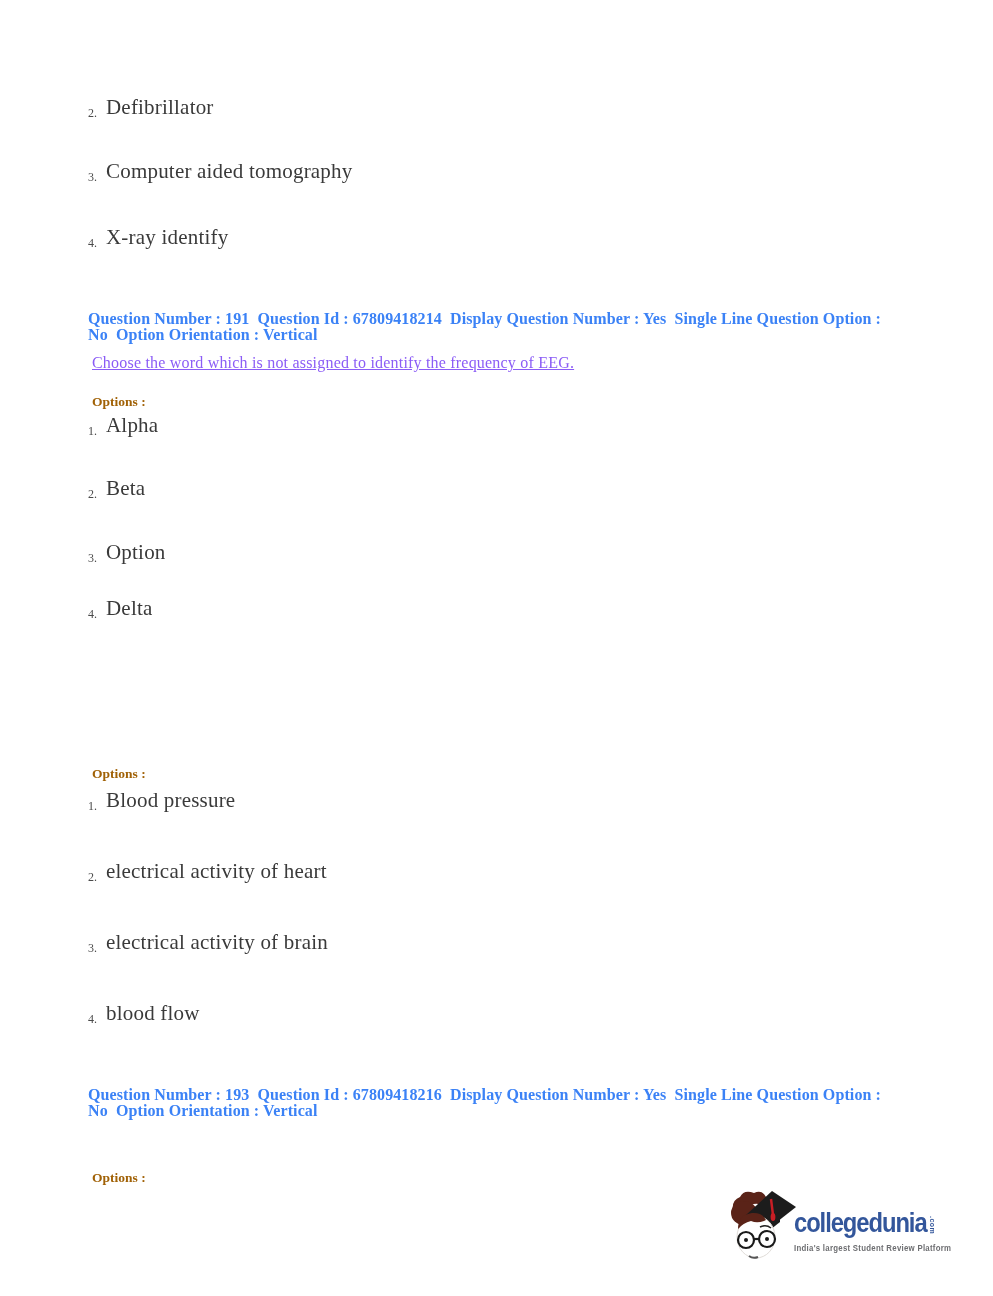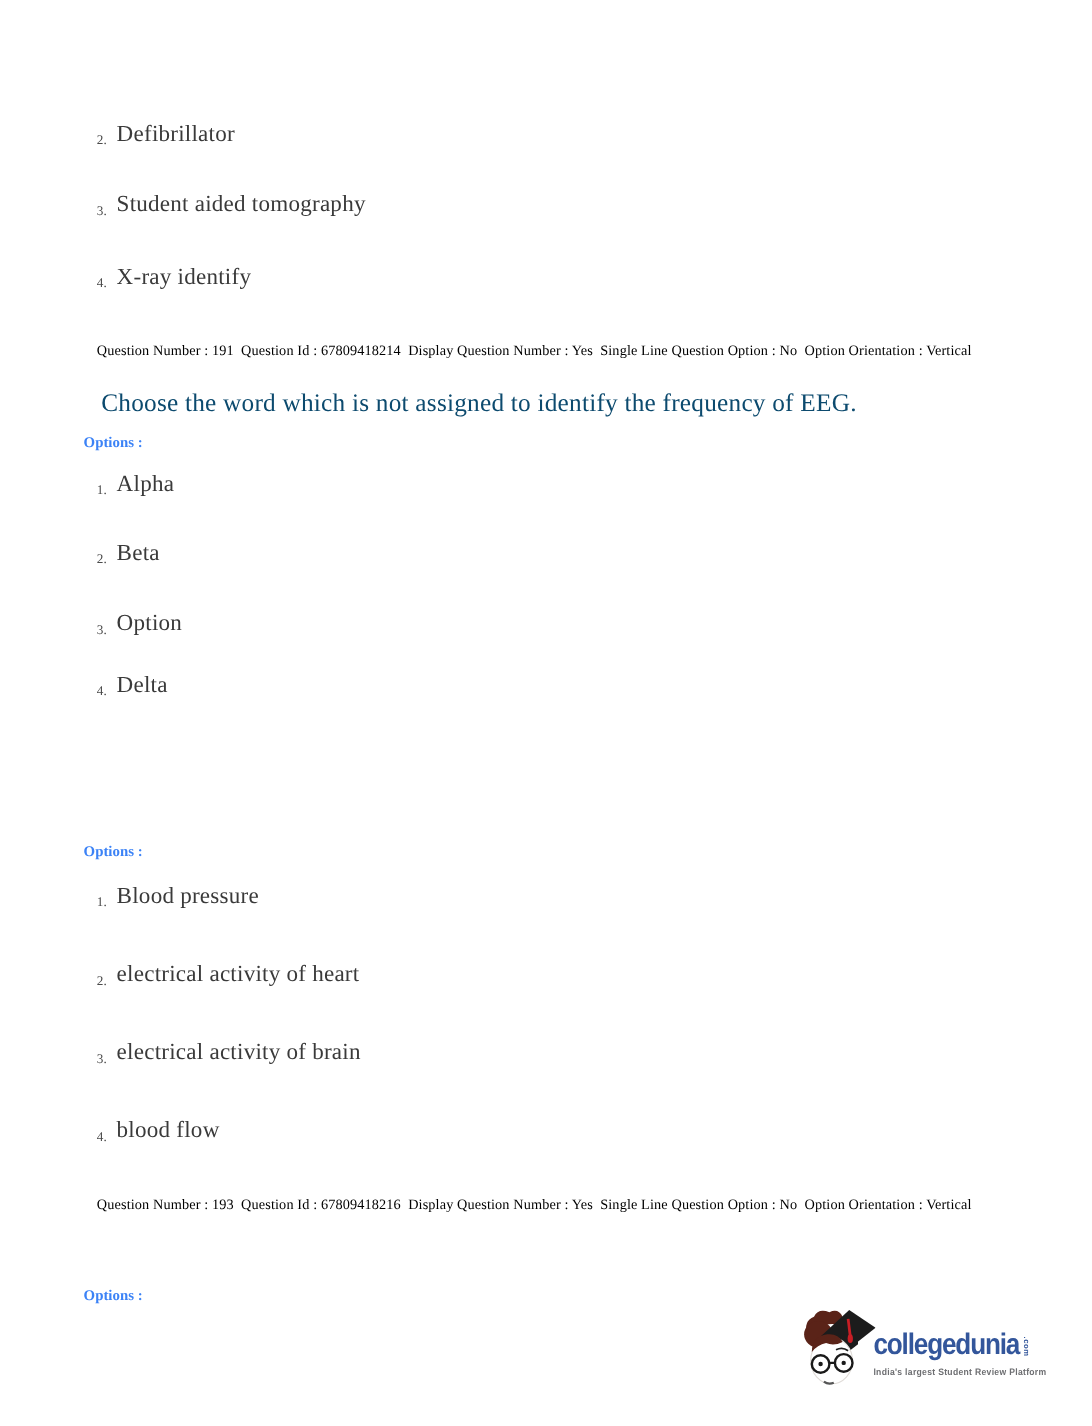--- a/index.html
+++ b/index.html
@@ -7,42 +7,43 @@
   .page {
     position:relative;
     width:993px; height:1296px;
     background:#ffffff;
     font-family:"Liberation Serif", serif;
     overflow:hidden;
   }
   .meta {
     position:absolute; left:88px; width:800px;
     font-family:"Liberation Serif", serif;
-    font-weight:normal; font-size:13px; line-height:16px;
-    color:#000000; white-space:pre-wrap; letter-spacing:0.1px;
+    font-weight:bold; font-size:16px; line-height:16px;
+    color:#3b82f6; white-space:pre-wrap; letter-spacing:0.1px;
   }
   .qtext {
     position:absolute;
-    font-size:23px; color:#0c4a6e; letter-spacing:0.2px;
+    font-size:16px; color:#8b5cf6; letter-spacing:0.2px;
     white-space:nowrap;
+    text-decoration:underline;
   }
   .opts-label {
-    position:absolute; left:76px;
-    font-weight:bold; font-size:13.5px; color:#3b82f6;
+    position:absolute; left:92px;
+    font-weight:bold; font-size:13.5px; color:#a16207;
   }
   .opt {
     position:absolute; left:88px;
     display:flex; align-items:flex-end; gap:9px;
   }
   .opt .num {
     font-size:12px; color:#4a4a4a;
     transform:translateY(3px);
   }
   .opt .olabel {
-    font-size:21px; color:#3a3a3a; line-height:1.05; letter-spacing:0.2px;margin-top:14px;
+    font-size:21px; color:#3a3a3a; line-height:1.05; letter-spacing:0.2px;
   }
   .blank {
     display:inline-block; height:2px;
     border-bottom:1.6px solid #555;
     margin:0 2px 0 8px;
     vertical-align:baseline;
   }
   .blank.w192 { width:176px; }
   .blank.w193 { width:145px; }
   
@@ -80,21 +81,21 @@
 <body>
 
 <div class="page">
 
   <div class="opt" style="top:96px">
     <span class="num">2.</span>
     <span class="olabel">Defibrillator</span>
   </div>
   <div class="opt" style="top:160px">
     <span class="num">3.</span>
-    <span class="olabel">Student aided tomography</span>
+    <span class="olabel">Computer aided tomography</span>
   </div>
   <div class="opt" style="top:226px">
     <span class="num">4.</span>
     <span class="olabel">X-ray identify</span>
   </div>
 
   <div class="meta" style="top:311px">Question Number : 191  Question Id : 67809418214  Display Question Number : Yes  Single Line Question Option : No  Option Orientation : Vertical</div>
   <div class="qtext" style="top:354px; left:92px">Choose the word which is not assigned to identify the frequency of EEG.</div>
   <div class="opts-label" style="top:394px">Options :</div>
   <div class="opt" style="top:414px">

